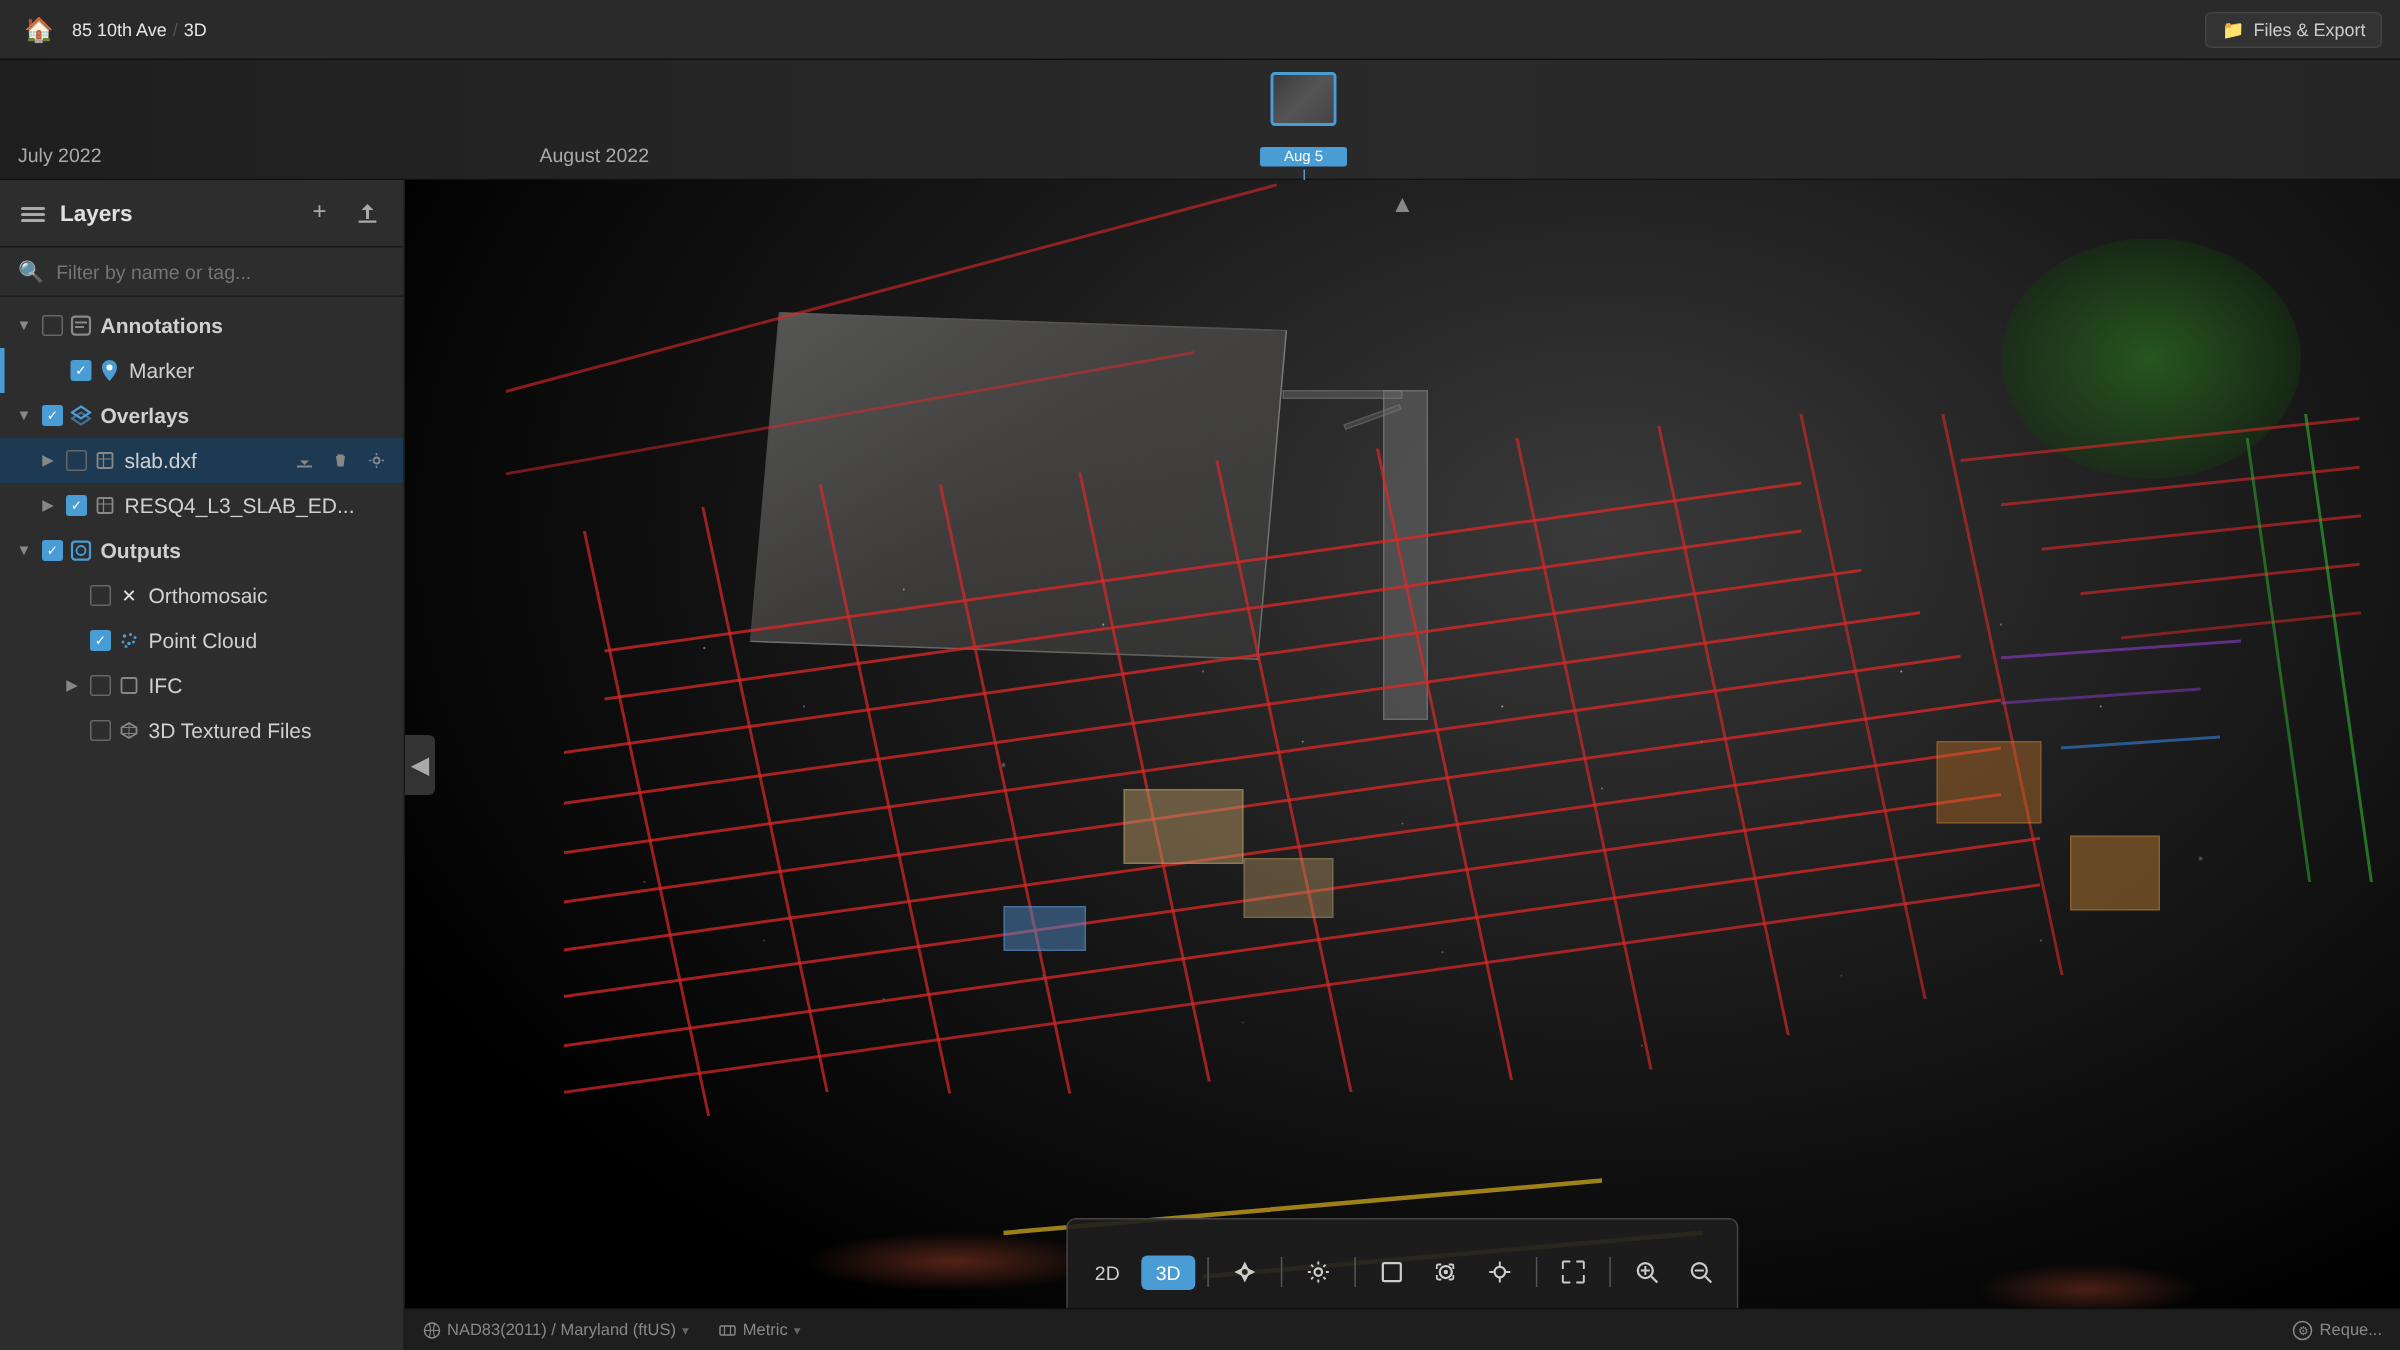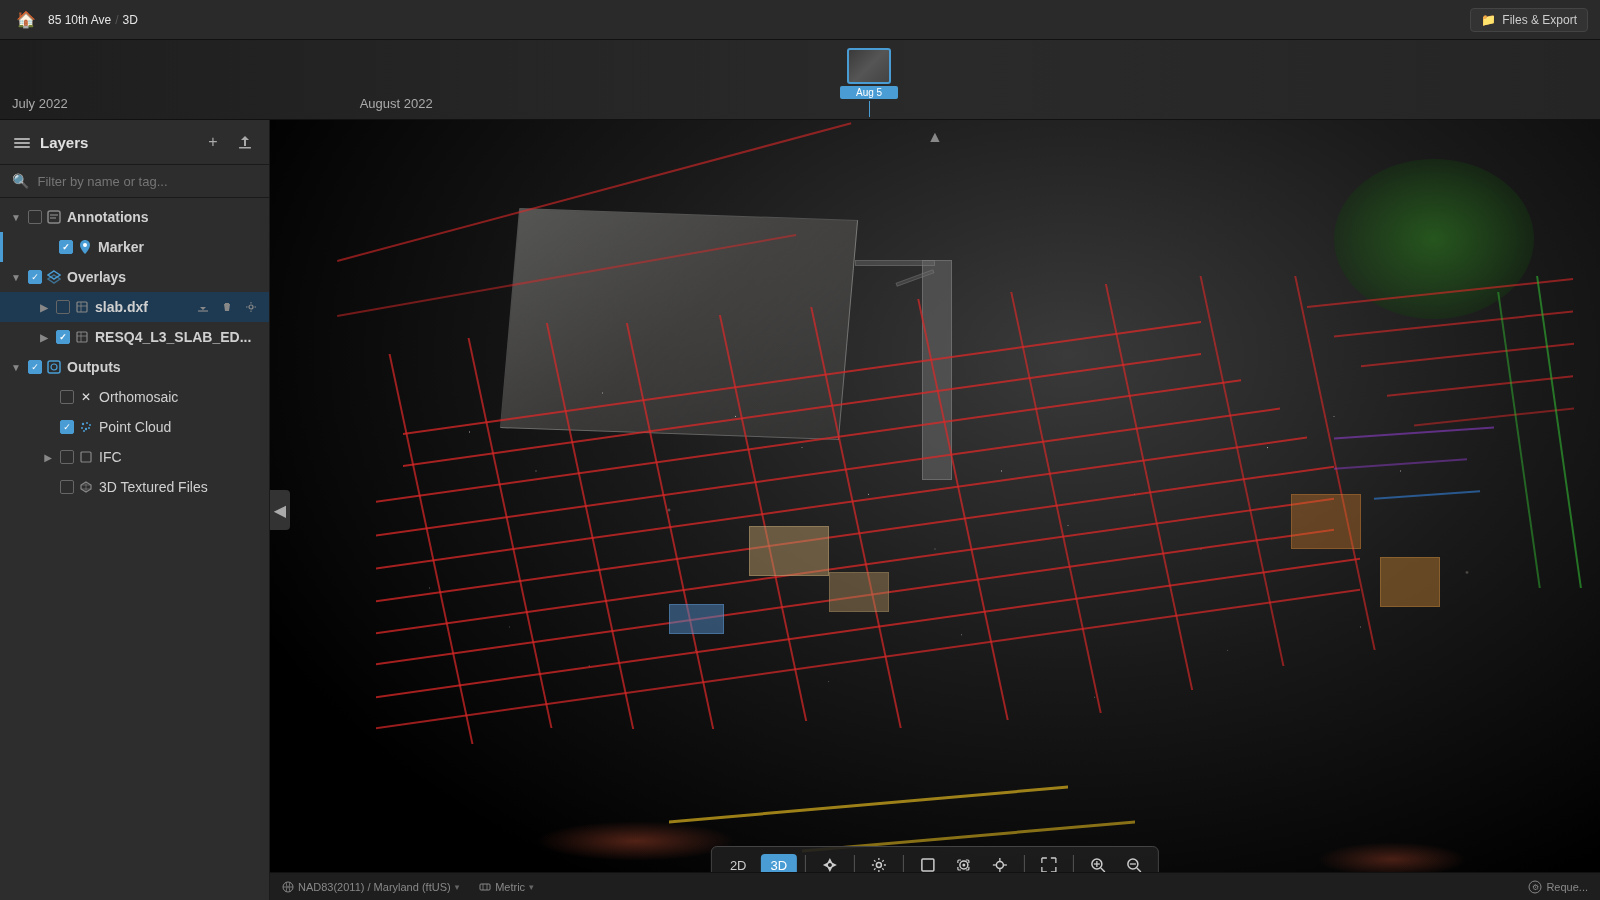--- a/index.html
+++ b/index.html
@@ -36,21 +36,21 @@
     #timeline-thumbnail {
       position: absolute; top: 8px; left: 840px;
       display: flex; flex-direction: column; align-items: center;
     }
     #timeline-thumbnail .thumb {
       width: 44px; height: 36px; background: #555; border: 2px solid #4a9dd4;
       border-radius: 3px; overflow: hidden;
     }
     #timeline-thumbnail .thumb-label {
       background: #4a9dd4; color: white; font-size: 10px; padding: 1px 16px;
-      border-radius: 2px; margin-top: 2px; white-space: nowrap;
+      border-radius: 2px; margin-top: 14px; white-space: nowrap;
     }
     #timeline-thumbnail .thumb-line {
       width: 1px; height: 16px; background: #4a9dd4; margin-top: 2px;
     }
 
     
     #main {
       display: flex; width: 100%; height: calc(900px - 40px - 80px);
     }
 
@@ -127,21 +127,21 @@
     .row-label.bold { font-weight: 600; }
     .row-actions {
       display: flex; gap: 4px; margin-left: 4px;
     }
     .row-action-btn {
       width: 20px; height: 20px; display: flex; align-items: center;
       justify-content: center; color: #888; font-size: 12px;
       border-radius: 3px; cursor: pointer;
     }
 
-    .indent-1 { padding-left: 36px; font-weight: bold; }
+    .indent-1 { padding-left: 24px; }
     .indent-2 { padding-left: 40px; }
 
     
     #viewport {
       flex: 1; position: relative; background: #000; overflow: hidden;
     }
 
     
     #scene-canvas {
       width: 100%; height: 100%; position: relative; overflow: hidden;
@@ -225,21 +225,21 @@
       position: absolute; left: 0; top: 50%; transform: translateY(-50%);
       width: 20px; height: 40px; background: #333; border-radius: 0 4px 4px 0;
       display: flex; align-items: center; justify-content: center;
       cursor: pointer; color: #aaa; z-index: 5;
     }
 
     
     #bottom-toolbar {
       position: absolute; bottom: 16px; left: 50%; transform: translateX(-50%);
       display: flex; align-items: center; gap: 4px;
-      background: rgba(30,30,30,0.9); border-radius: 6px; padding: 4px 8px;
+      background: rgba(30,30,30,0.9); border-radius: 6px; padding: 21px 8px;
       border: 1px solid #444;
     }
     .toolbar-btn {
       padding: 4px 10px; border-radius: 4px; font-size: 13px; cursor: pointer;
       color: #ccc; background: transparent; border: none;
       display: flex; align-items: center; justify-content: center;
     }
     .toolbar-btn.active { background: #4a9dd4; color: white; }
     .toolbar-btn.icon-btn {
       width: 32px; height: 28px; padding: 0;

